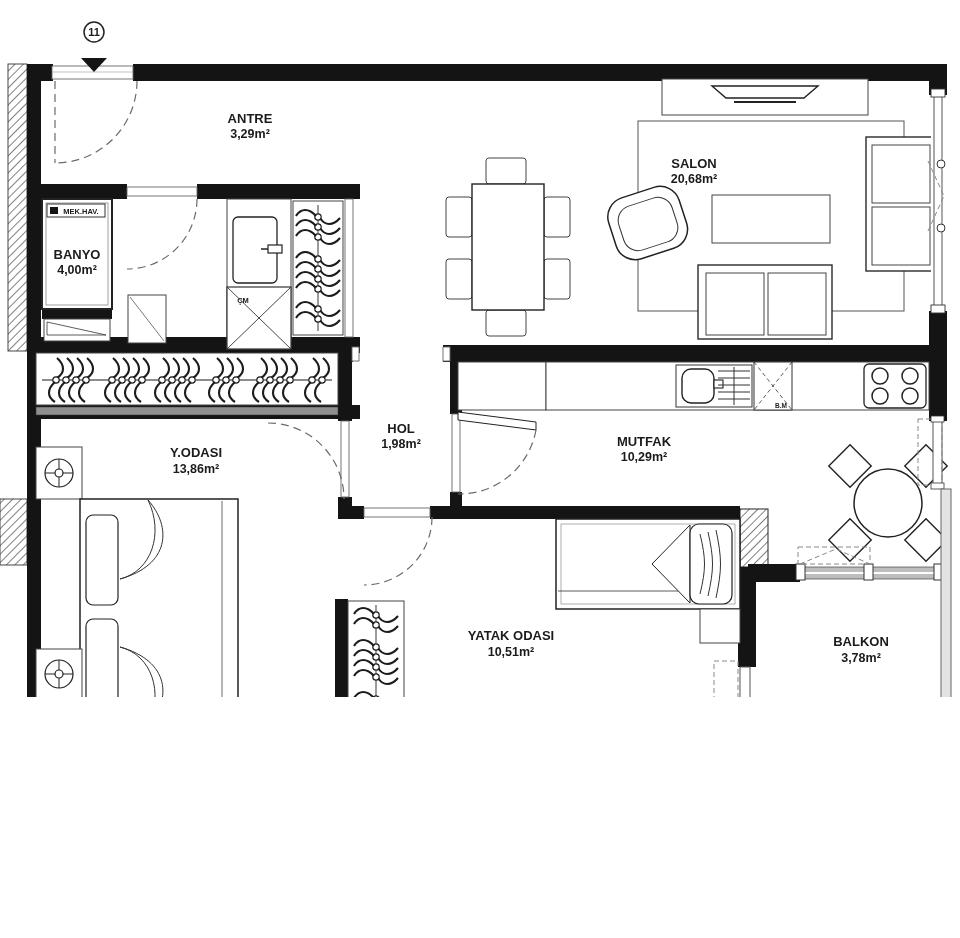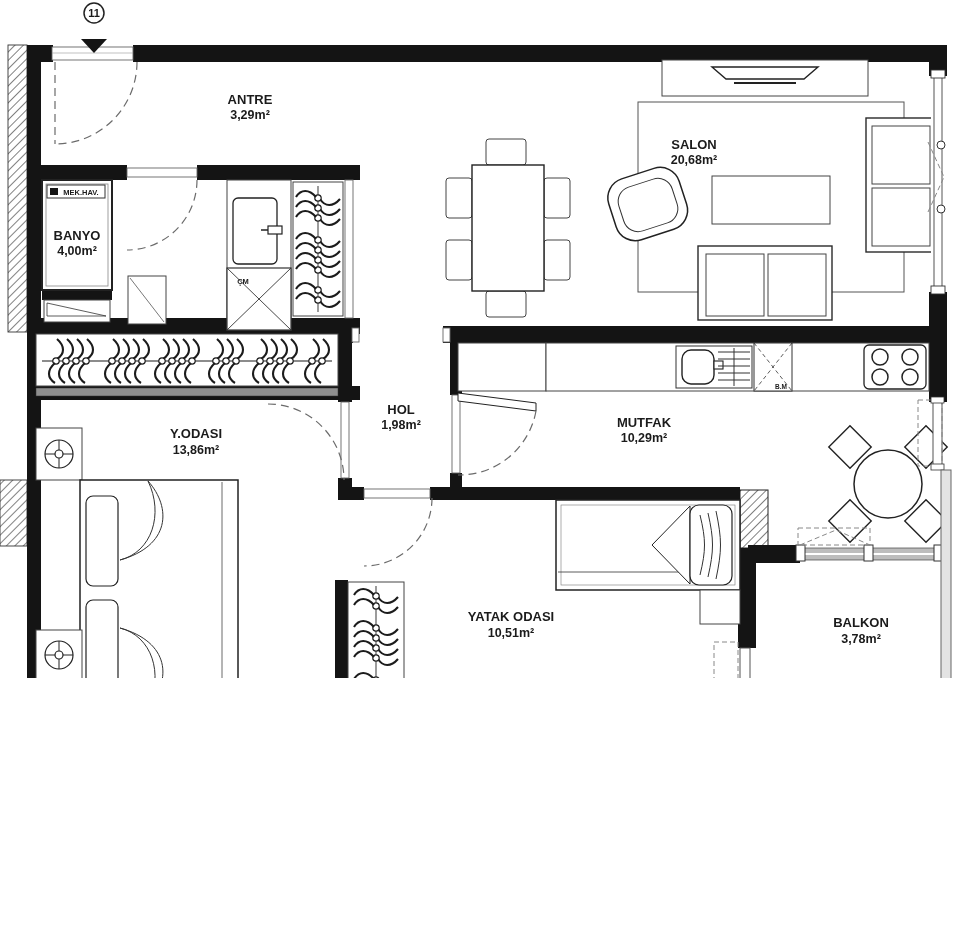--- a/index.html
+++ b/index.html
@@ -1,17 +1,17 @@
 <!DOCTYPE html>
 <html><head>
 <meta charset="utf-8">
 <style>
   html,body{margin:0;padding:0;background:#ffffff;}
   body{font-family:"Liberation Sans", sans-serif;}
-  .plan-wrap{width:960px;height:678px;position:relative;background:#fff;}
+  .plan-wrap{width:960px;height:678px;position:relative;background:#fff;margin-top:19px;}
   svg{display:block;}
   .wall{fill:#141414;stroke:none;}
   .thinframe{fill:#ffffff;stroke:#666;stroke-width:0.9;}
   .furn{fill:#ffffff;stroke:#2a2a2a;stroke-width:1.4;}
   .furn2{fill:#ffffff;stroke:#444;stroke-width:1;}
   .doorarc{fill:none;stroke:#6b6b6b;stroke-width:1.2;stroke-dasharray:8 5;}
   .windash{fill:none;stroke:#888;stroke-width:1;stroke-dasharray:5 3;}
   .sill{fill:#bdbdbd;stroke:#444;stroke-width:0.7;}
   .rail{stroke:#666;stroke-width:1.3;}
   .hang{stroke:#1c1c1c;stroke-width:2.1;fill:none;}

